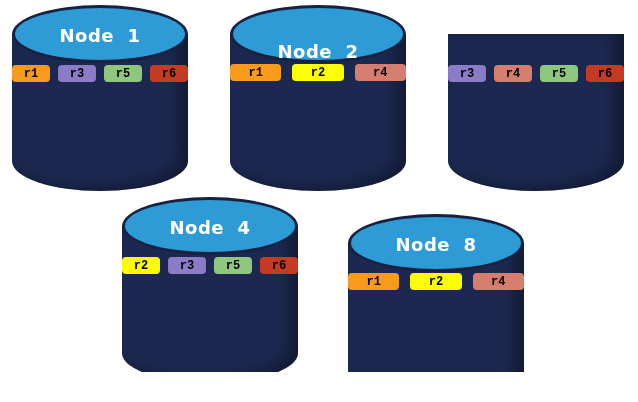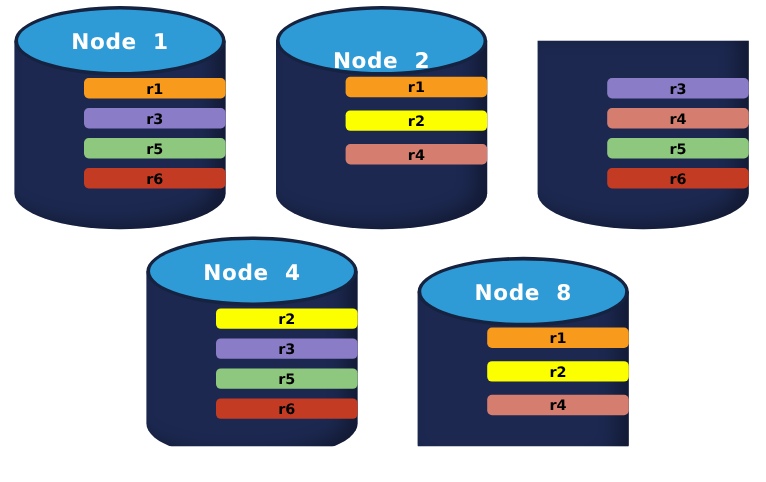--- a/index.html
+++ b/index.html
@@ -53,24 +53,25 @@
     letter-spacing: 0.5px;
     white-space: pre;
     margin-top: 2px;
   }
   .bars {
     position: absolute;
     left: 0;
     right: 0;
     top: 60px;
     display: flex;
-    flex-direction: column;
-    align-items: flex-end;
+    flex-direction: row;
+    align-items: center;
     gap: 8px;
     z-index: 3;
+    font-family: Liberation Mono, monospace;
   }
   .bars.loose {
     top: 59px;
     gap: 11px;
   }
   .bar {
     width: 118px;
     height: 17px;
     border-radius: 4px;
     display: flex;

